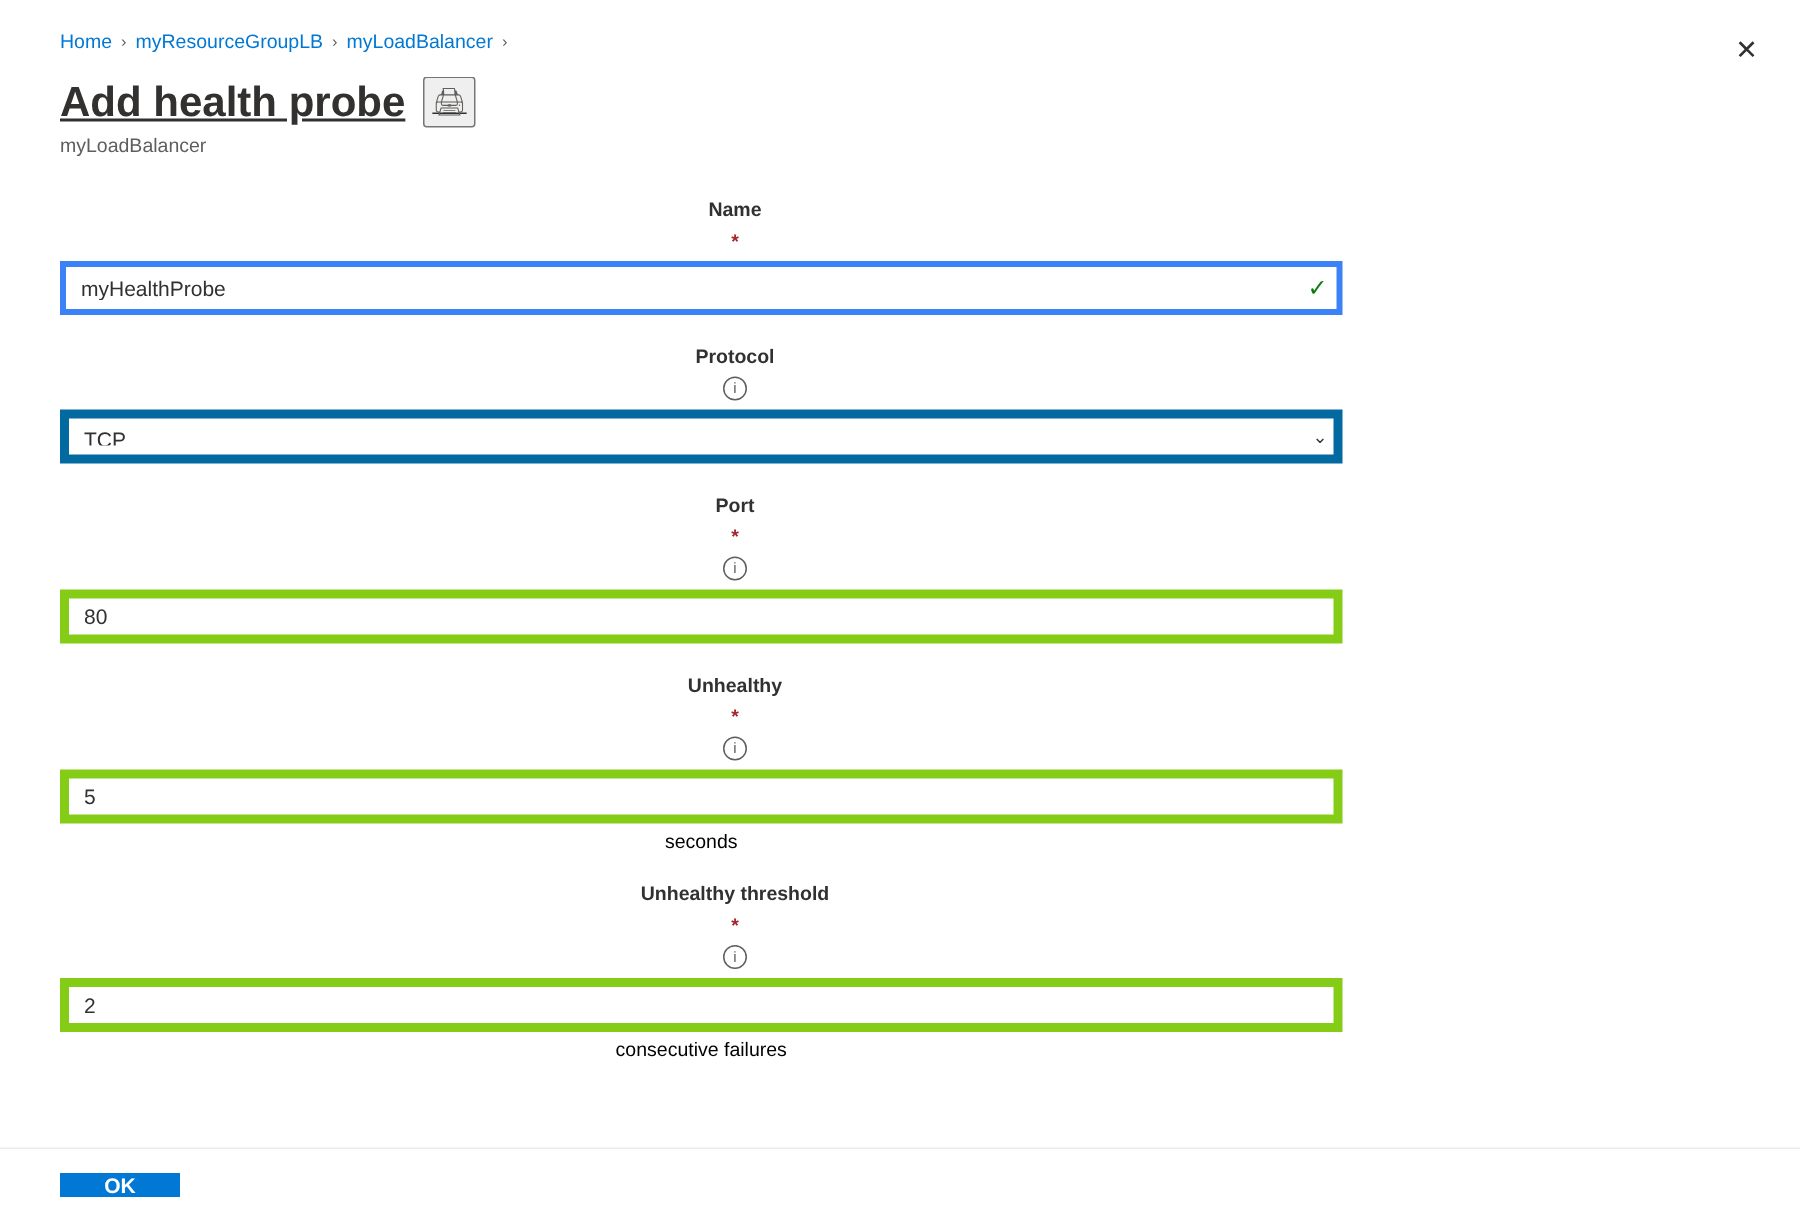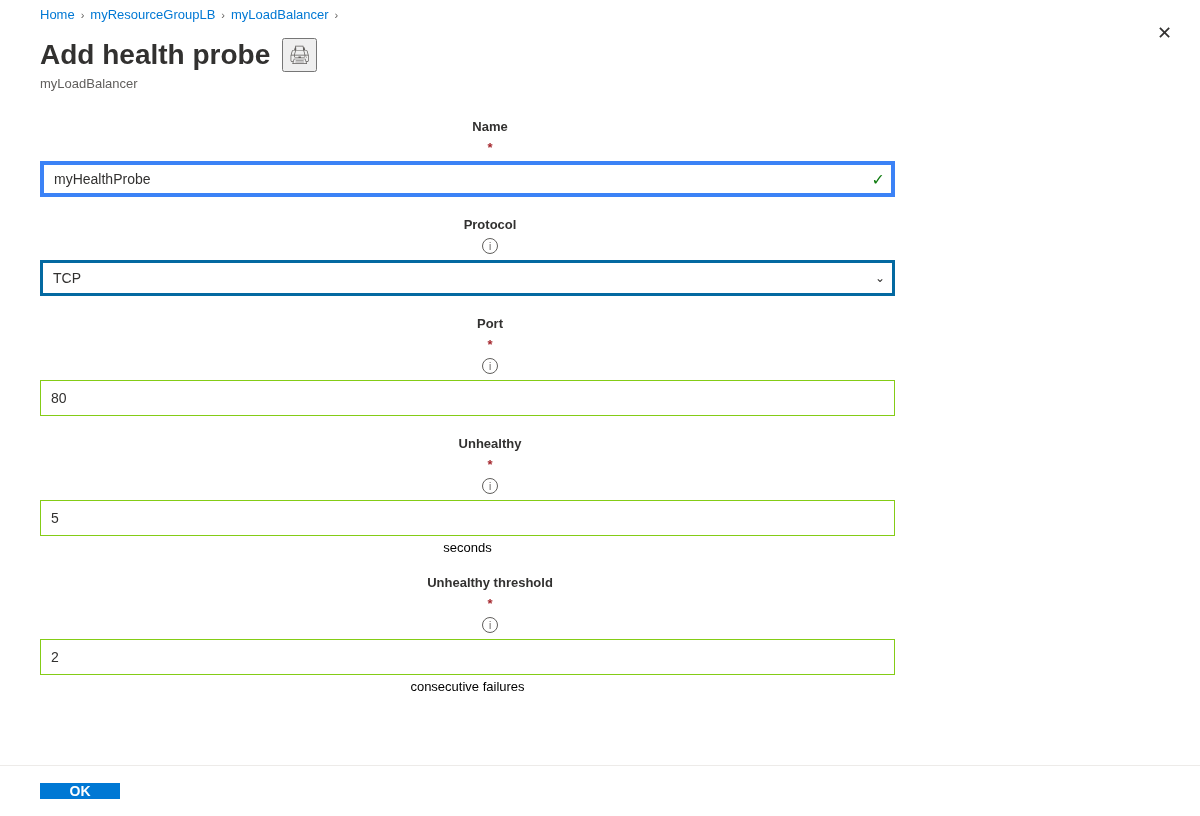--- a/index.html
+++ b/index.html
@@ -11,21 +11,21 @@
     body {
       font-family: 'Segoe UI', -apple-system, BlinkMacSystemFont, sans-serif;
       background: #fff;
       color: #323130;
       width: 1200px;
       min-height: 816px;
       position: relative;
     }
 
     .page-container {
-      padding: 7px 40px;
+      padding: 20px 40px;
       max-width: 1200px;
     }
 
     .breadcrumb {
       display: flex;
       align-items: center;
       gap: 6px;
       margin-bottom: 16px;
       font-size: 13px;
     }
@@ -38,20 +38,21 @@
     .breadcrumb-separator {
       color: #605e5c;
       font-size: 11px;
     }
 
     .page-header {
       display: flex;
       align-items: center;
       gap: 12px;
       margin-bottom: 4px;
+      text-decoration: underline;
     }
 
     .page-title {
       font-size: 28px;
       font-weight: 600;
       color: #323130;
     }
 
     .print-icon {
       cursor: pointer;
@@ -115,21 +116,21 @@
       cursor: pointer;
       font-style: normal;
       font-weight: normal;
     }
 
     .form-input {
       width: 100%;
       max-width: 855px;
       height: 36px;
       padding: 6px 10px;
-      border: 1px solid #84cc16;
+      border: 6px solid #84cc16;
       font-size: 14px;
       color: #323130;
       background: #fff;
       outline: none;
     }
 
     .form-input.active-border {
       border: 4px solid #3b82f6;
     }
 
@@ -154,21 +155,21 @@
 
     .form-select-wrapper {
       position: relative;
       max-width: 855px;
     }
 
     .form-select {
       width: 100%;
       height: 36px;
       padding: 6px 10px;
-      border: 3px solid #0369a1;
+      border: 6px solid #0369a1;
       font-size: 14px;
       color: #323130;
       background: #fff;
       appearance: none;
       cursor: pointer;
       outline: none;
     }
 
     .select-chevron {
       position: absolute;

